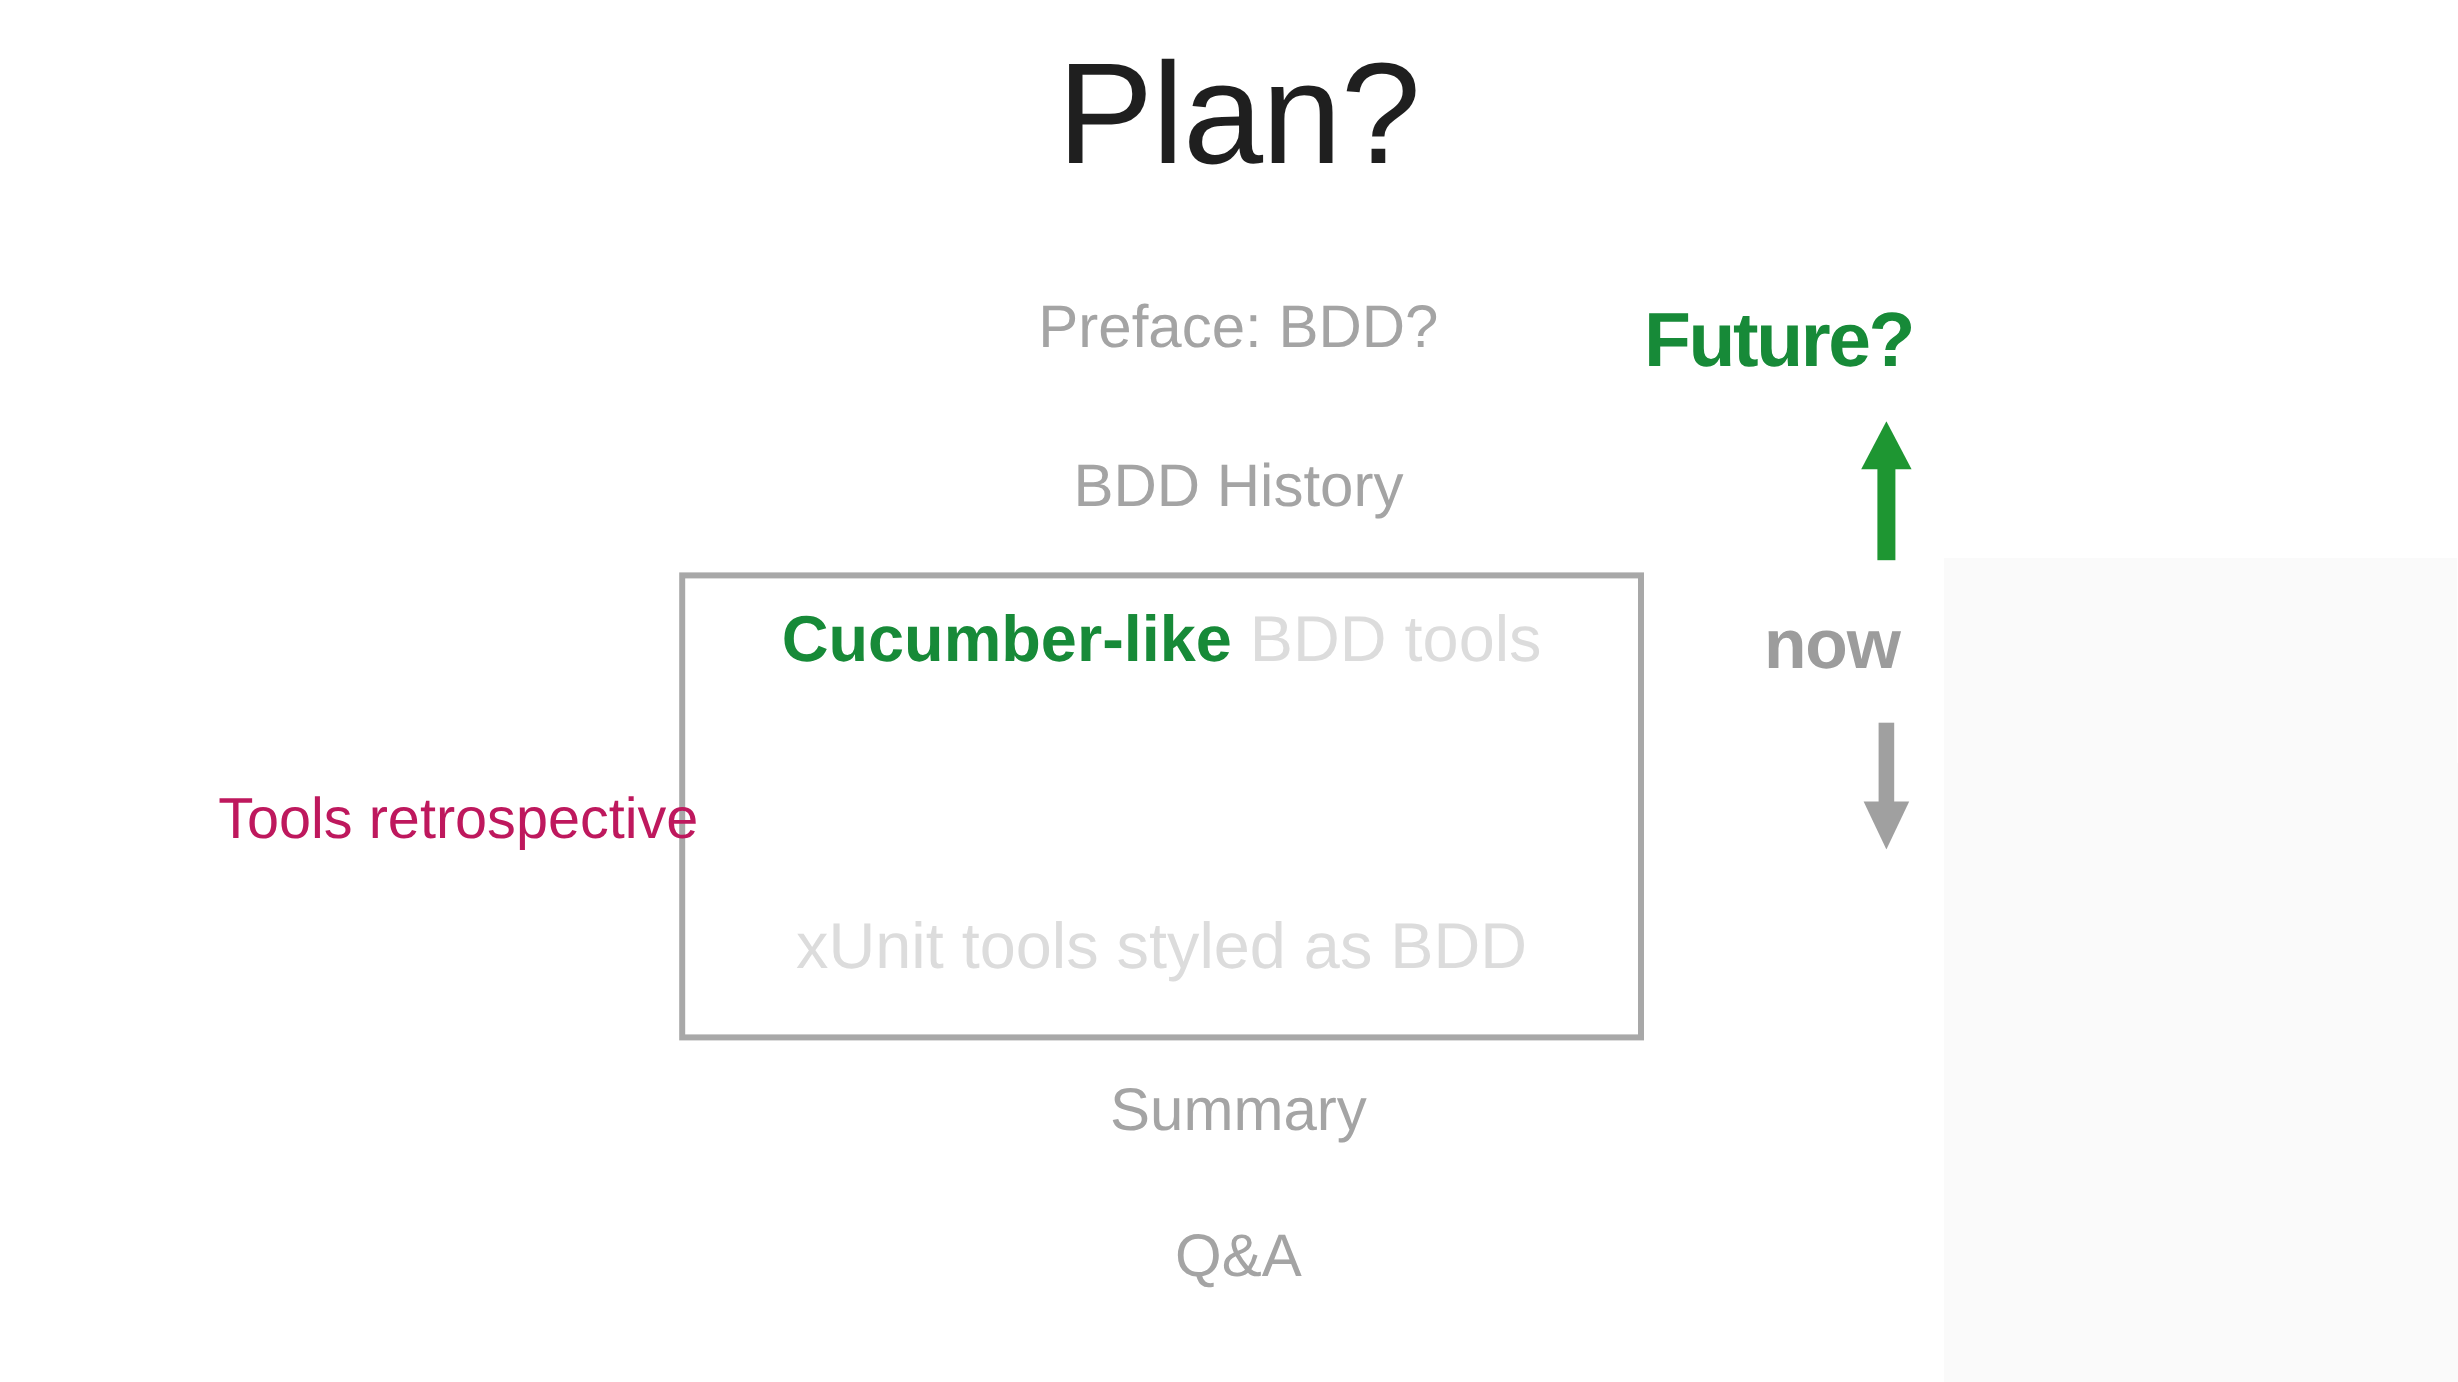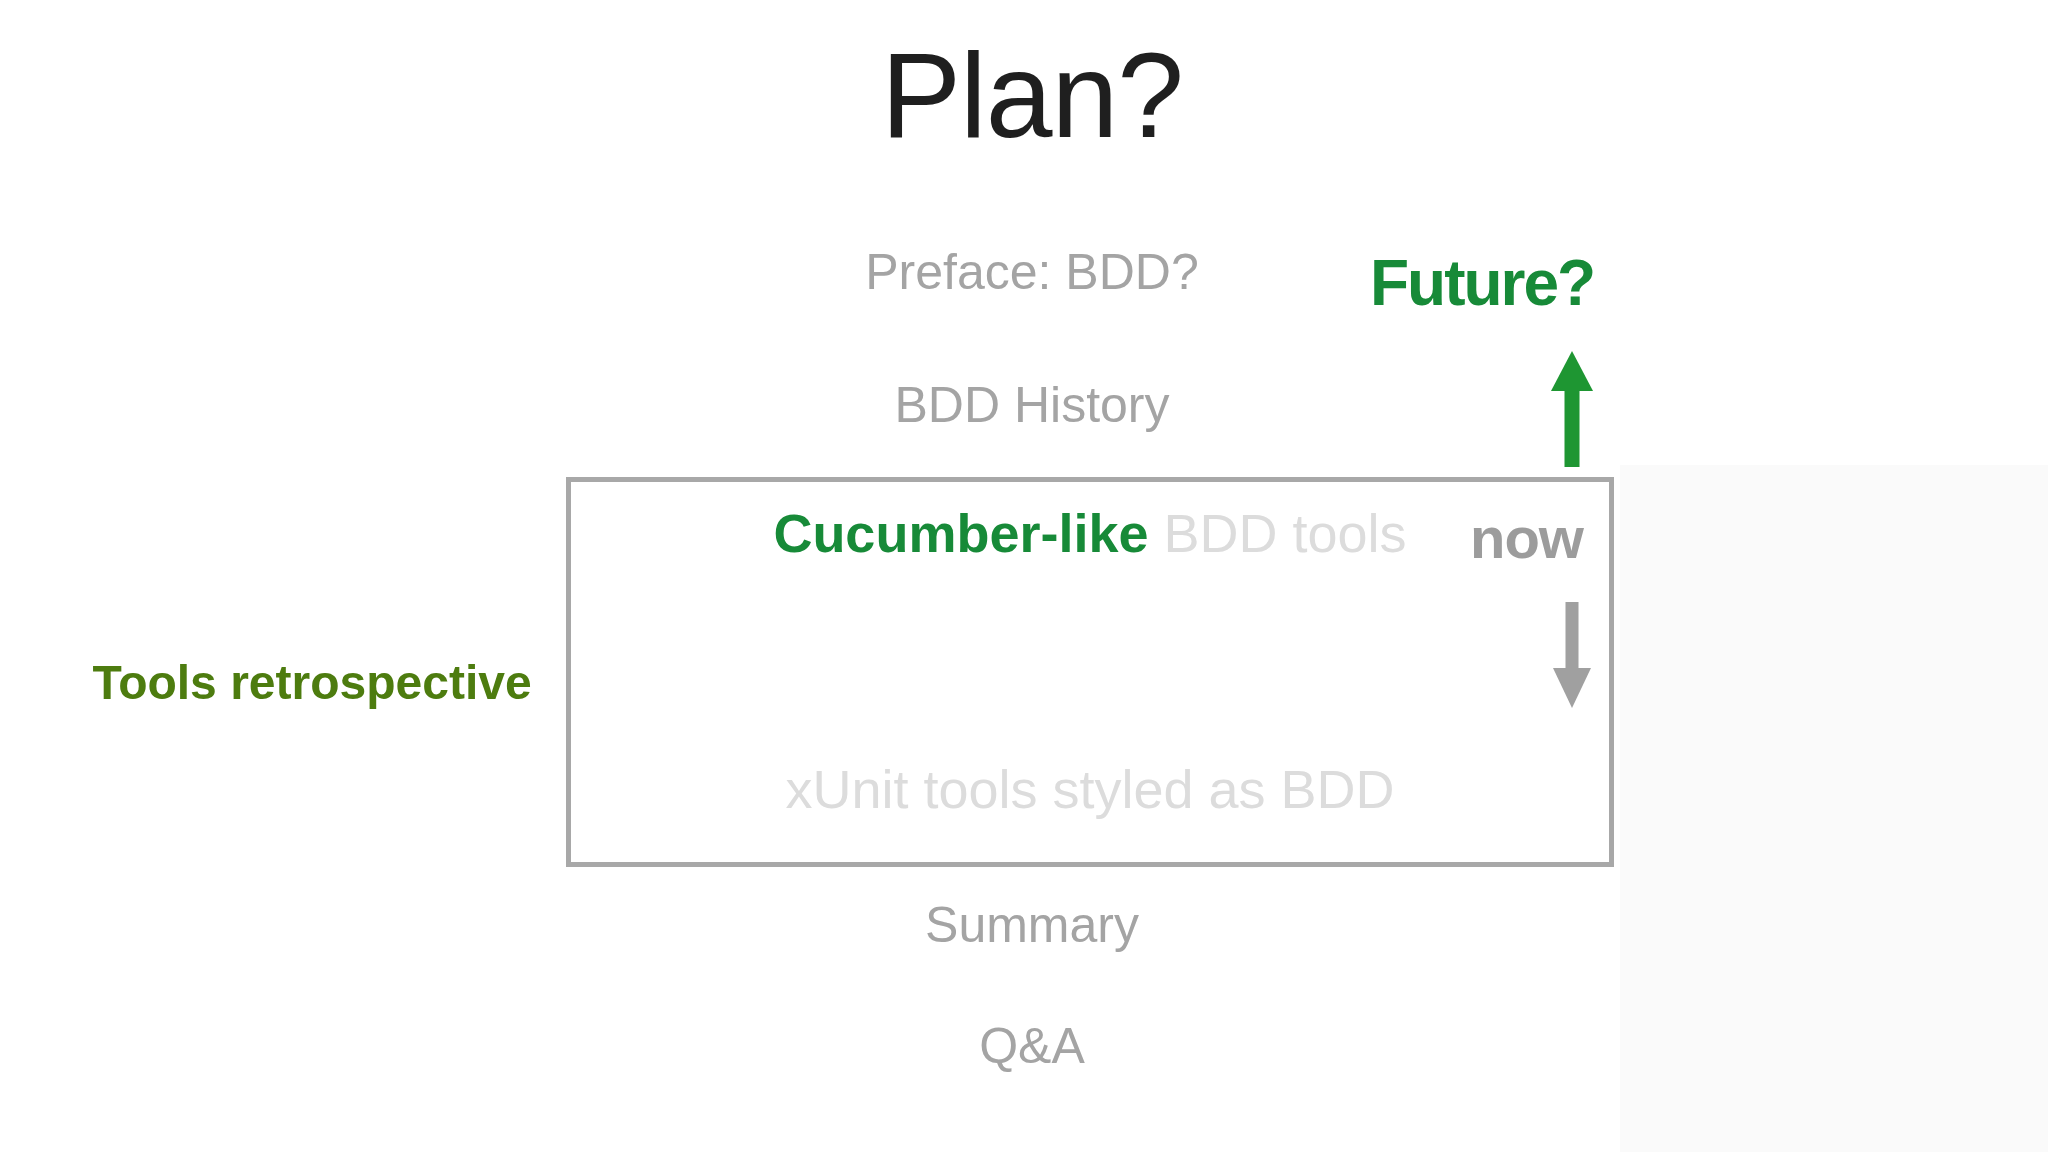--- a/index.html
+++ b/index.html
@@ -48,21 +48,21 @@
   }
   .row-preface  { top: 242px; }
   .row-history  { top: 375px; }
   .row-summary  { top: 895px; }
   .row-qa       { top: 1016px; }
 
   .tools-box {
     position: absolute;
     left: 566px;
     top: 477px;
-    width: 1048px;
+    width: 804px;
     height: 390px;
     box-sizing: border-box;
     border: 5px solid #a8a8a8;
     display: flex;
     flex-direction: column;
     justify-content: space-between;
     align-items: center;
     padding: 20px 0 42px 0;
   }
   .box-row {
@@ -87,25 +87,25 @@
   }
   .box-row:nth-child(3) .seg-rest {
     color: #0f766e;
   }
 
   .left-label {
     position: absolute;
     left: 42px;
     top: 655px;
     width: 540px;
-    text-align: center;
+    text-align: right;
     font-size: 48px;
     line-height: 56px;
-    font-weight: 700;
-    color: #4d7c0f;
+    font-weight: 400;
+    color: #be185d;
   }
   .future-label {
     position: absolute;
     left: 1370px;
     top: 251px;
     width: 400px;
     text-align: left;
     font-size: 64px;
     line-height: 64px;
     font-weight: 700;

